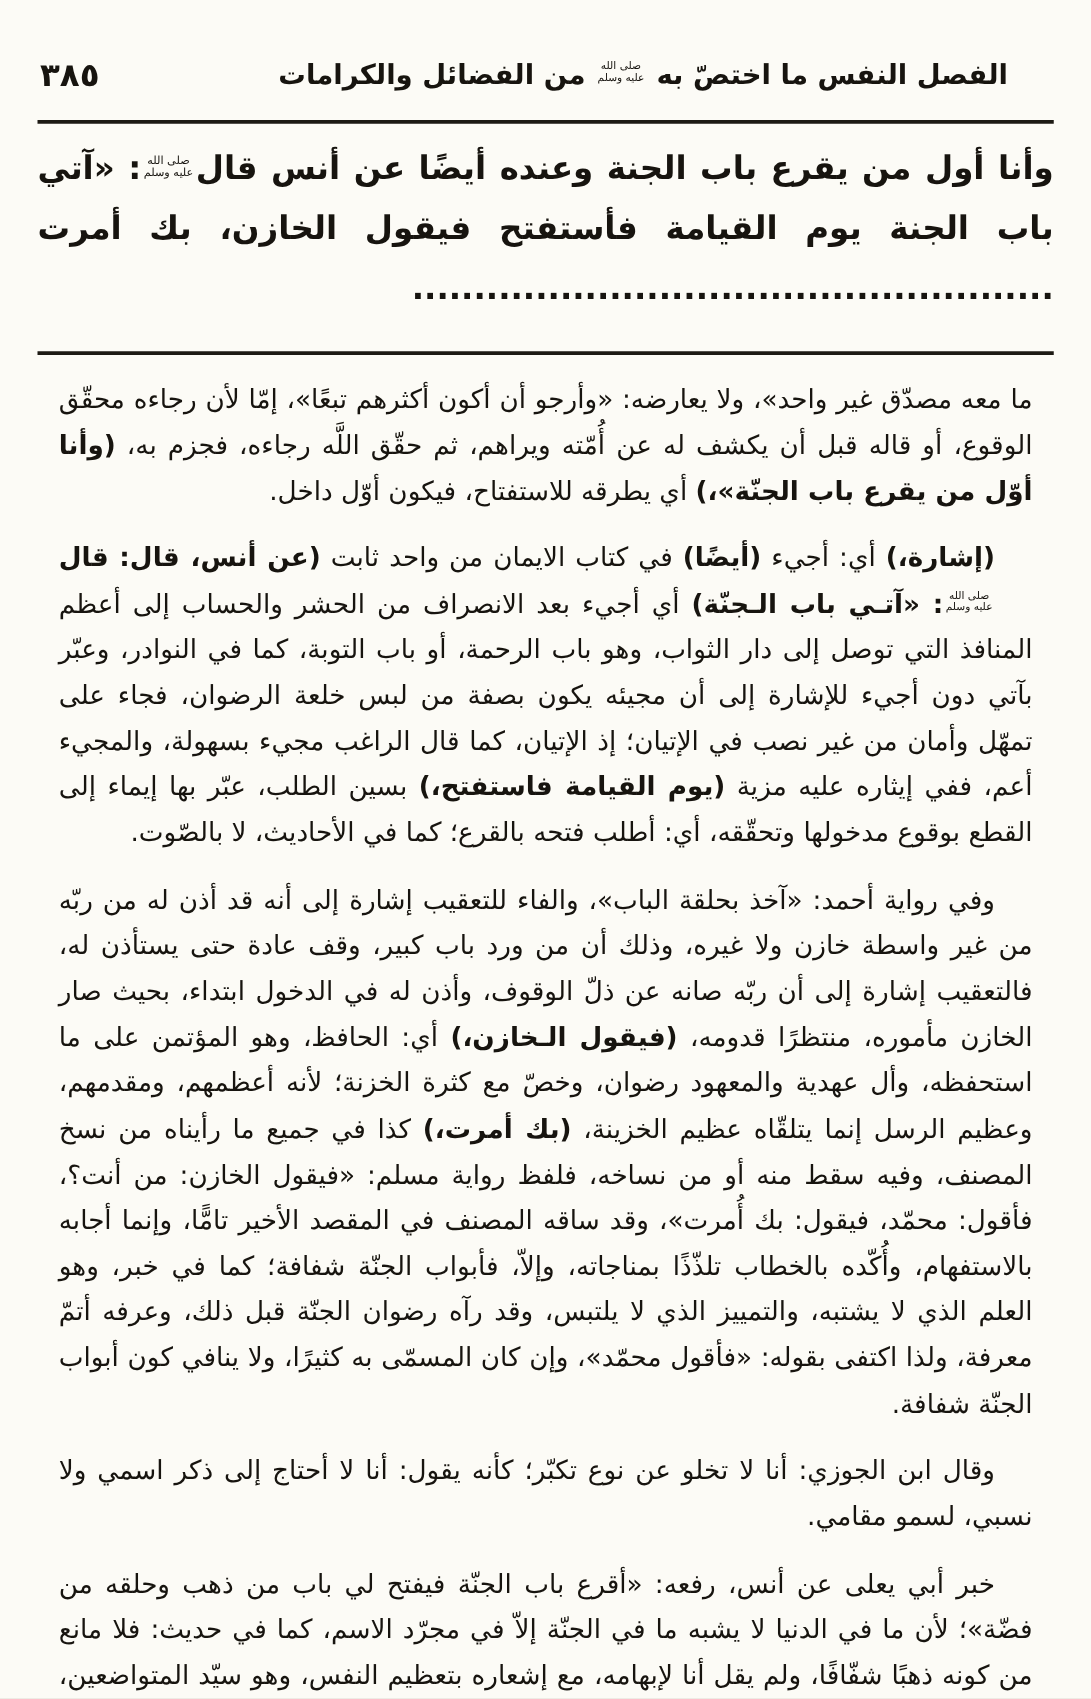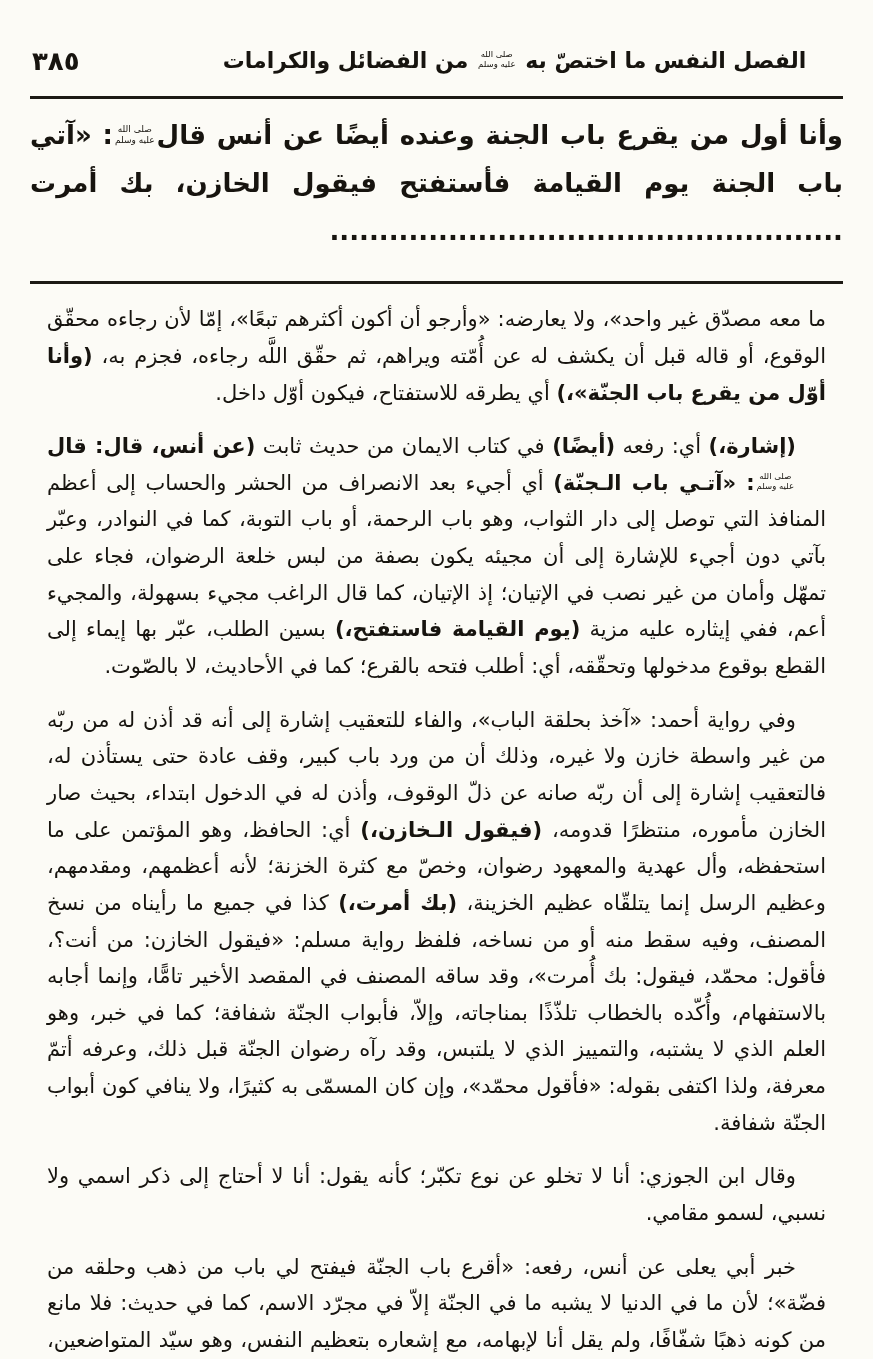--- a/index.html
+++ b/index.html
@@ -68,21 +68,21 @@
 
   <p class="matn"><span>وأنا أول من يقرع باب الجنة وعنده أيضًا عن أنس قال</span><span class="honorific">
         <span>صلى الله</span>
         <span>عليه وسلم</span>
       </span><span>: «آتي باب الجنة يوم القيامة فأستفتح فيقول الخازن، بك أمرت </span><span class="dots">....................................................</span></p>
 
   <hr class="rule matn-rule">
 
   <div class="commentary">
       <p class="c-para"><span>ما معه مصدّق غير واحد»، ولا يعارضه: «وأرجو أن أكون أكثرهم تبعًا»، إمّا لأن رجاءه محقّق الوقوع، أو قاله قبل أن يكشف له عن أُمّته ويراهم، ثم حقّق اللَّه رجاءه، فجزم به، </span><span class="b">(وأنا أوّل من يقرع باب الجنّة»،)</span><span> أي يطرقه للاستفتاح، فيكون أوّل داخل.</span></p>
-      <p class="c-para indent"><span class="b">(إشارة،)</span><span> أي: رفعه </span><span class="b">(أيضًا)</span><span> في كتاب الايمان من حديث ثابت </span><span class="b">(عن أنس، قال: قال </span><span class="honorific">
+      <p class="c-para indent"><span class="b">(إشارة،)</span><span> أي: أجيء </span><span class="b">(أيضًا)</span><span> في كتاب الايمان من واحد ثابت </span><span class="b">(عن أنس، قال: قال </span><span class="honorific">
           <span>صلى الله</span>
           <span>عليه وسلم</span>
         </span><span class="b">: «آتـي باب الـجنّة)</span><span> أي أجيء بعد الانصراف من الحشر والحساب إلى أعظم المنافذ التي توصل إلى دار الثواب، وهو باب الرحمة، أو باب التوبة، كما في النوادر، وعبّر بآتي دون أجيء للإشارة إلى أن مجيئه يكون بصفة من لبس خلعة الرضوان، فجاء على تمهّل وأمان من غير نصب في الإتيان؛ إذ الإتيان، كما قال الراغب مجيء بسهولة، والمجيء أعم، ففي إيثاره عليه مزية </span><span class="b">(يوم القيامة فاستفتح،)</span><span> بسين الطلب، عبّر بها إيماء إلى القطع بوقوع مدخولها وتحقّقه، أي: أطلب فتحه بالقرع؛ كما في الأحاديث، لا بالصّوت.</span></p>
       <p class="c-para indent"><span>وفي رواية أحمد: «آخذ بحلقة الباب»، والفاء للتعقيب إشارة إلى أنه قد أذن له من ربّه من غير واسطة خازن ولا غيره، وذلك أن من ورد باب كبير، وقف عادة حتى يستأذن له، فالتعقيب إشارة إلى أن ربّه صانه عن ذلّ الوقوف، وأذن له في الدخول ابتداء، بحيث صار الخازن مأموره، منتظرًا قدومه، </span><span class="b">(فيقول الـخازن،)</span><span> أي: الحافظ، وهو المؤتمن على ما استحفظه، وأل عهدية والمعهود رضوان، وخصّ مع كثرة الخزنة؛ لأنه أعظمهم، ومقدمهم، وعظيم الرسل إنما يتلقّاه عظيم الخزينة، </span><span class="b">(بك أمرت،)</span><span> كذا في جميع ما رأيناه من نسخ المصنف، وفيه سقط منه أو من نساخه، فلفظ رواية مسلم: «فيقول الخازن: من أنت؟، فأقول: محمّد، فيقول: بك أُمرت»، وقد ساقه المصنف في المقصد الأخير تامًّا، وإنما أجابه بالاستفهام، وأُكّده بالخطاب تلذّذًا بمناجاته، وإلاّ، فأبواب الجنّة شفافة؛ كما في خبر، وهو العلم الذي لا يشتبه، والتمييز الذي لا يلتبس، وقد رآه رضوان الجنّة قبل ذلك، وعرفه أتمّ معرفة، ولذا اكتفى بقوله: «فأقول محمّد»، وإن كان المسمّى به كثيرًا، ولا ينافي كون أبواب الجنّة شفافة.</span></p>
       <p class="c-para indent"><span>وقال ابن الجوزي: أنا لا تخلو عن نوع تكبّر؛ كأنه يقول: أنا لا أحتاج إلى ذكر اسمي ولا نسبي، لسمو مقامي.</span></p>
       <p class="c-para indent"><span>خبر أبي يعلى عن أنس، رفعه: «أقرع باب الجنّة فيفتح لي باب من ذهب وحلقه من فضّة»؛ لأن ما في الدنيا لا يشبه ما في الجنّة إلاّ في مجرّد الاسم، كما في حديث: فلا مانع من كونه ذهبًا شفّافًا، ولم يقل أنا لإبهامه، مع إشعاره بتعظيم النفس، وهو سيّد المتواضعين، وهذه الكلمة جارية على ألسنة المتجبرين إذا ذكروا مفاخرهم وزهوا بأنفسهم.</span></p>
     </div>
 
 </div>
 

